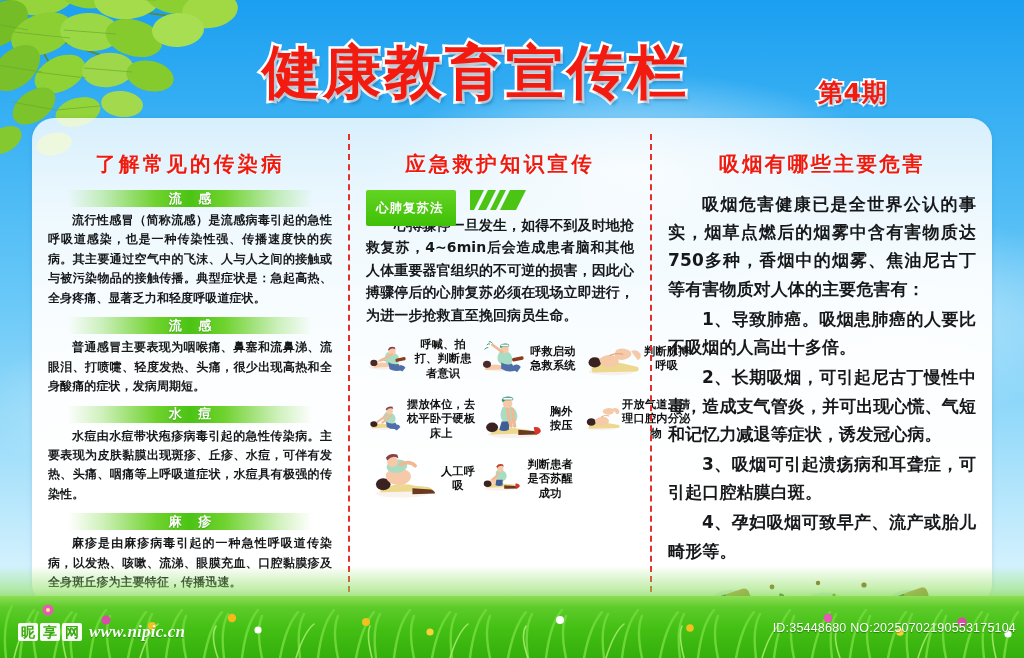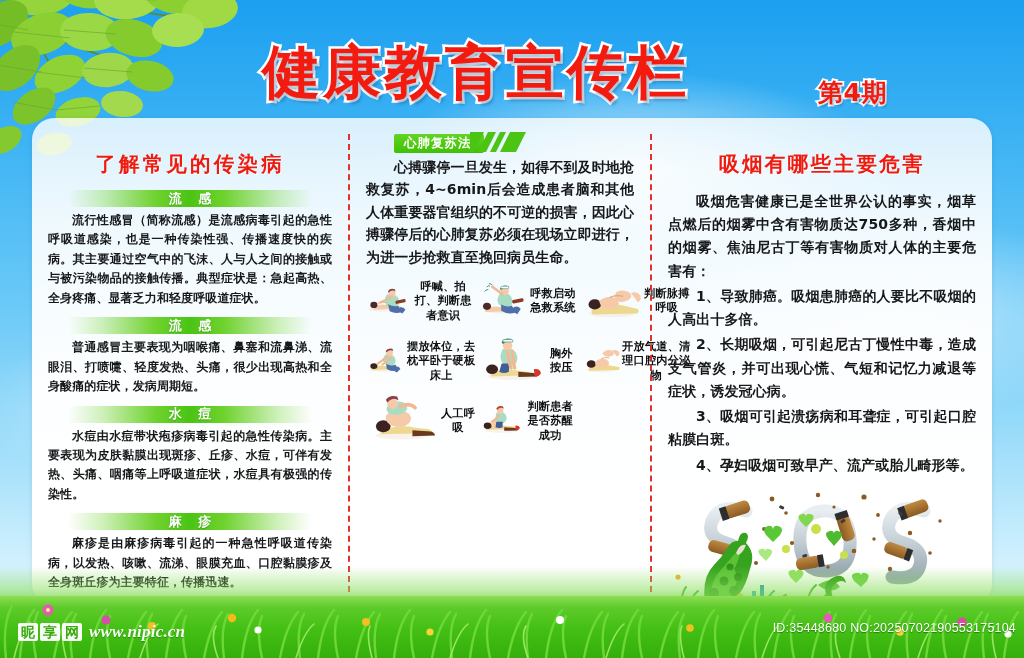--- a/index.html
+++ b/index.html
@@ -96,42 +96,41 @@
   .sec-bar span {
     color: #ffffff; font-weight: bold; font-size: 13px; letter-spacing: 6px;
     text-shadow: 0 1px 1px rgba(0,90,0,0.35);
     padding-left: 6px;
   }
 
   
   .tag-row { position: relative; height: 20px; margin: 4px 0 4px 0; }
   .tag {
     position: relative; display: inline-flex; align-items: center;
-    height: 19px; padding: 0 12px 0 10px;
+    height: 36px; padding: 0 12px 0 10px;
     background: linear-gradient(180deg, #63d423 0%, #3fc006 100%);
     color: #fff; font-weight: bold; font-size: 12.5px; letter-spacing: 1px;
     border-radius: 2px;
-    margin-left: 28px;
   }
   .tag-slashes { position: absolute; left: 104px; top: 0; height: 20px; }
 
   
   p.body {
     font-size: 12px;
     line-height: 1.62;
     color: #16181a;
     text-align: justify;
     text-indent: 2em;
     margin: 3px 0 2px 0;
     font-weight: bold;
     letter-spacing: 0.1px;
     font-family: "DejaVu Sans", "Liberation Sans", sans-serif;
   }
   .col-mid p.body { font-size: 14px; line-height: 1.60; }
-  .col-right p.body { font-size: 14px; line-height: 1.66; margin: 2px 0 1px 0; }
+  .col-right p.body { font-size: 17px; line-height: 1.66; margin: 2px 0 1px 0; }
 
   
   .cpr-grid {
     display: grid;
     grid-template-columns: repeat(3, 1fr);
     gap: 2px 2px;
     margin-top: 4px;
   }
   .cpr-cell { display: flex; flex-direction: row; align-items: center; }
   .cpr-art { width: 88px; height: 58px; }
@@ -278,20 +277,21 @@
 
       <div class="sec-bar">
         <span>流行性腮腺炎</span>
       </div>
 
     </div>
 
     <div class="divider"></div>
 
     <div class="col col-mid">
+      <div class="col-title">应急救护知识宣传</div>
 
       <div class="tag-row">
         <span class="tag">心肺复苏法</span>
         <svg class="tag-slashes" width="62" height="20" viewBox="0 0 62 20" xmlns="http://www.w3.org/2000/svg">
           <polygon points="0,0 14,0 4,20 -10,20" fill="#4bc414"></polygon>
           <polygon points="18,0 26,0 16,20 8,20" fill="#4bc414"></polygon>
           <polygon points="30,0 36,0 26,20 20,20" fill="#4bc414"></polygon>
           <polygon points="40,0 56,0 46,20 30,20" fill="#4bc414"></polygon>
         </svg>
       </div>

